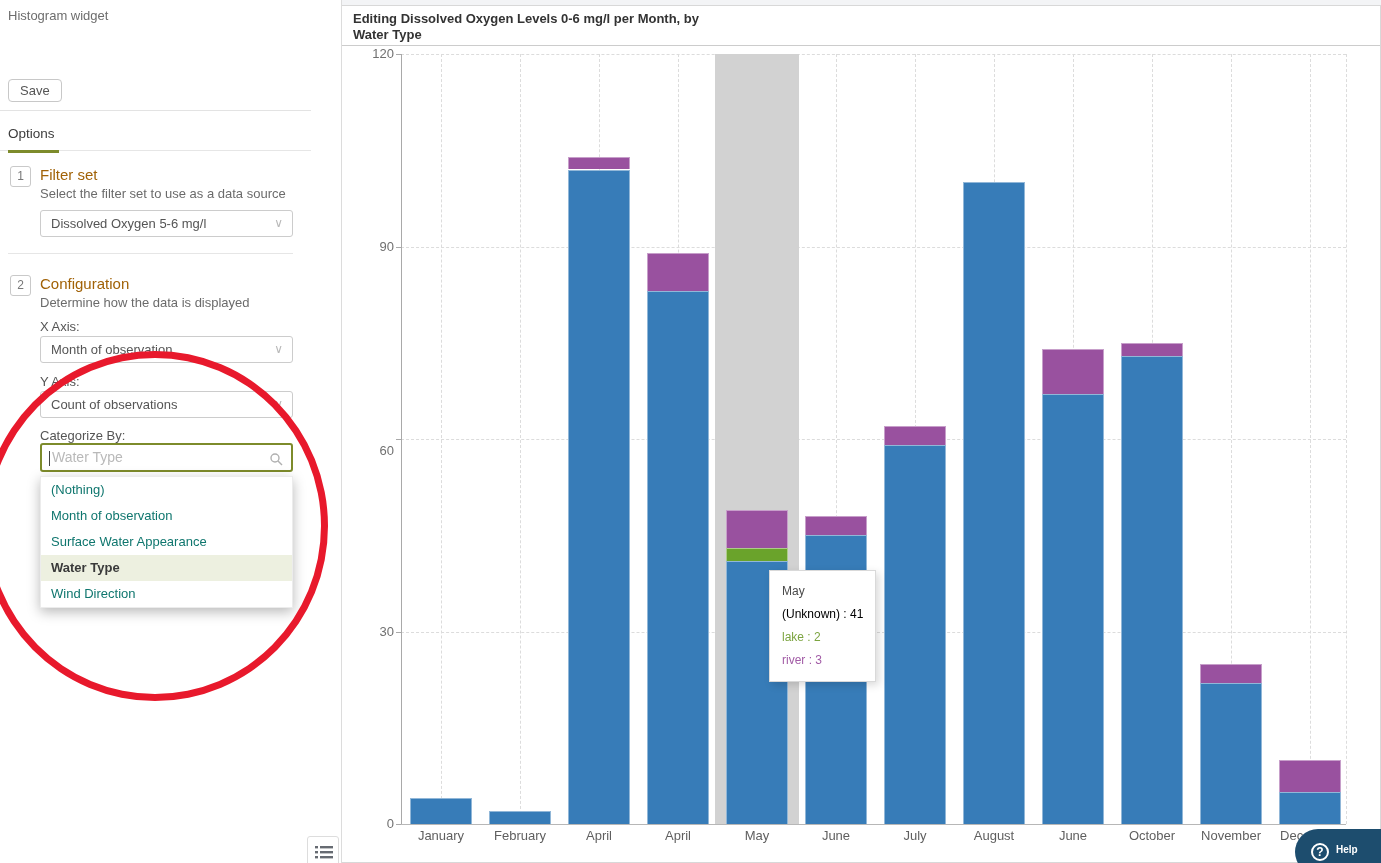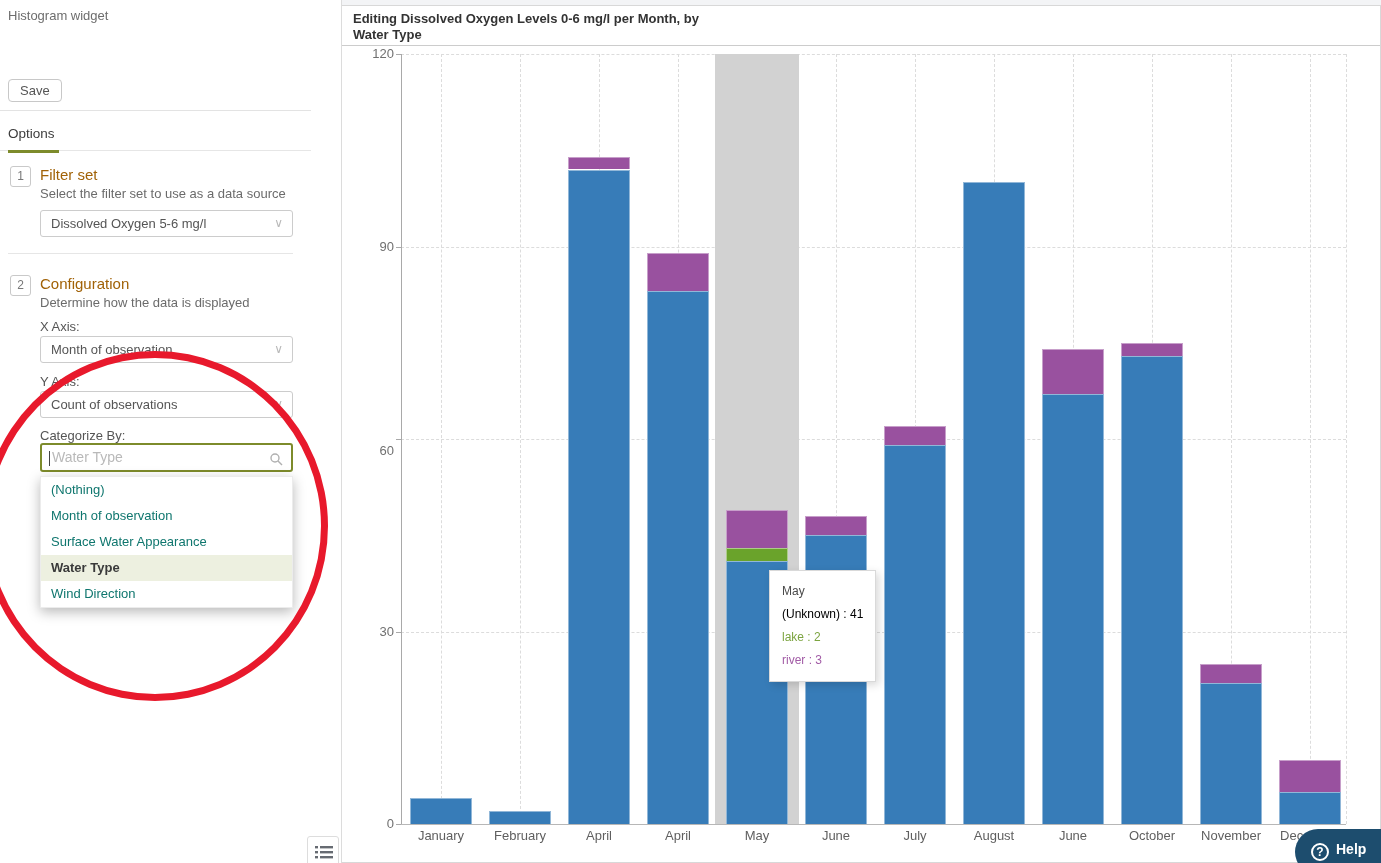--- a/index.html
+++ b/index.html
@@ -68,21 +68,21 @@
   .tooltip .tt-title { color:#4a4a4a; }
 
   
   .list-icon-box { position:absolute; left:307px; top:836px; width:32px; height:34px; background:#fff;
                    border:1px solid #ddd; border-radius:3px; z-index:5; padding:8px 0 0 7px; cursor:pointer; }
   .help-btn { position:absolute; left:1295px; top:829px; width:120px; height:46px; border-radius:23px;
               background:#1d4d6e; z-index:15; color:#fff; display:flex; align-items:center; gap:7px;
               padding-left:16px; cursor:pointer; }
   .help-btn .qmark { width:18px; height:18px; border:2px solid #fff; border-radius:50%; font-size:12px;
                      font-weight:bold; text-align:center; line-height:15px; flex:0 0 auto; }
-  .help-btn .help-label { font-size:14px; font-weight:bold; padding-bottom:6px; }
+  .help-btn .help-label { font-size:10px; font-weight:bold; padding-bottom:6px; }
 </style>
 </head>
 <body>
 
 <div id="app">
 
   <div class="sidebar">
     <div class="widget-label">Histogram widget</div>
     <button class="save-btn">Save</button>
     <div class="divider-full"></div>

